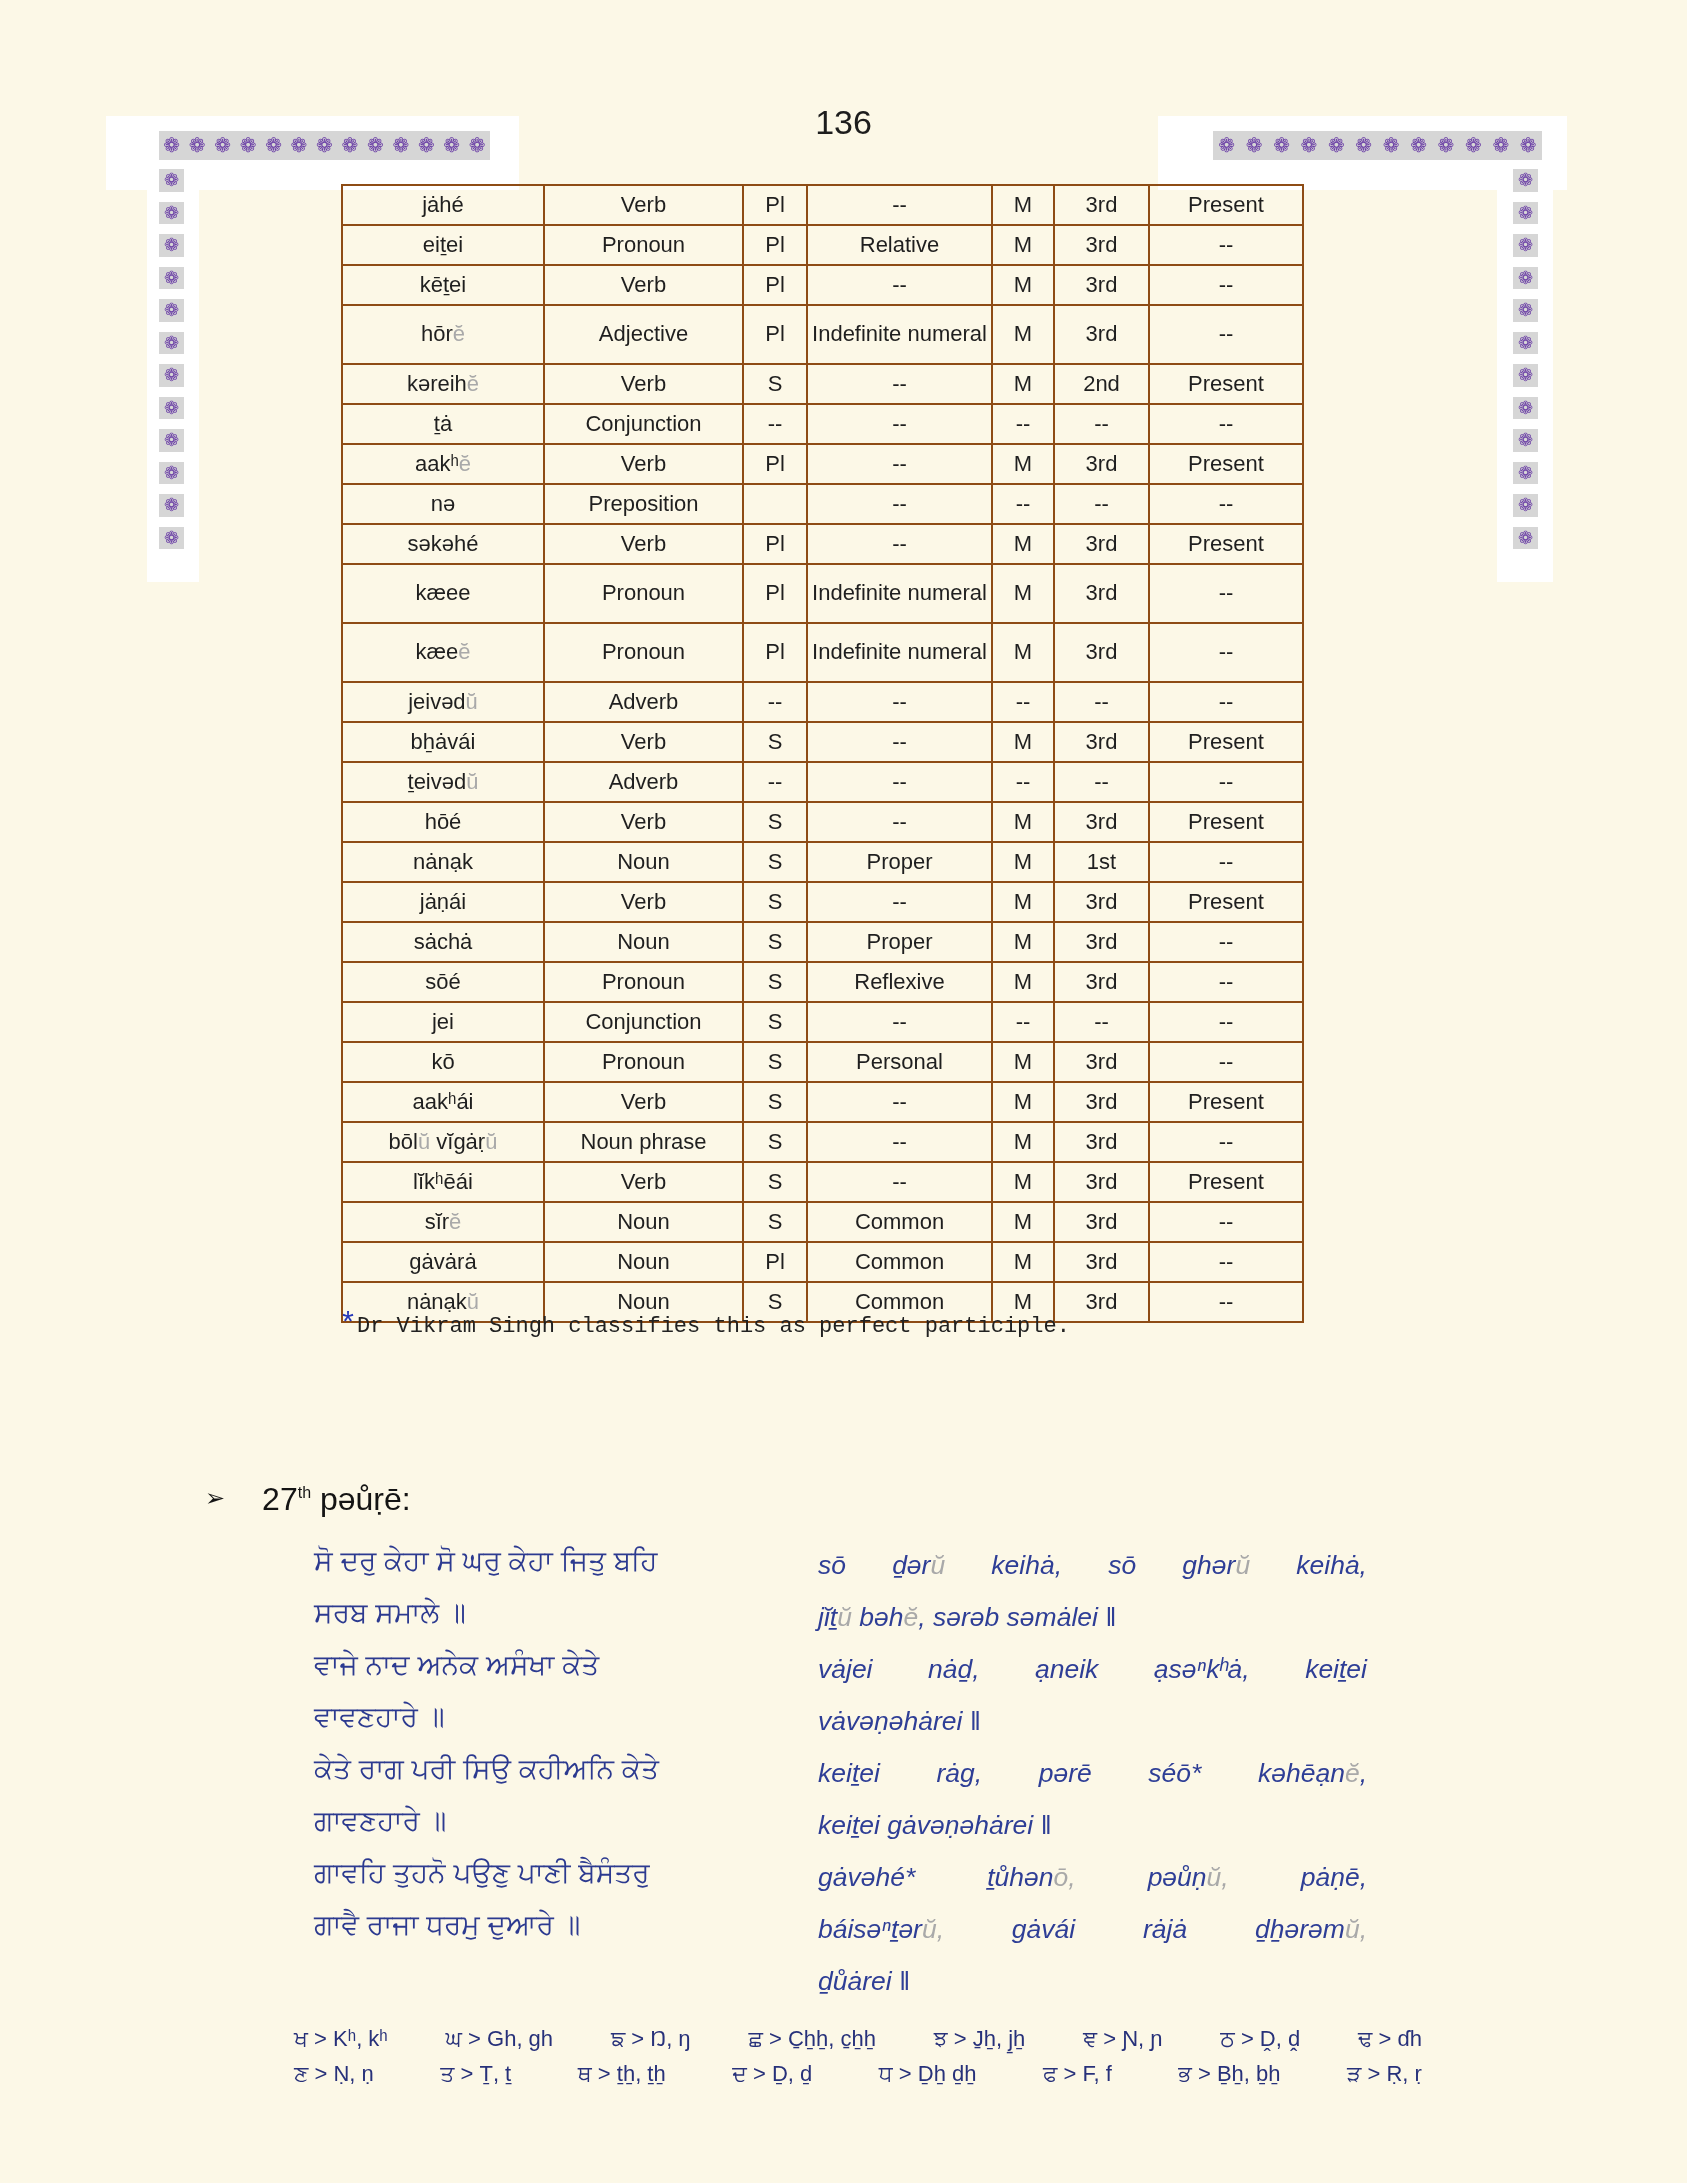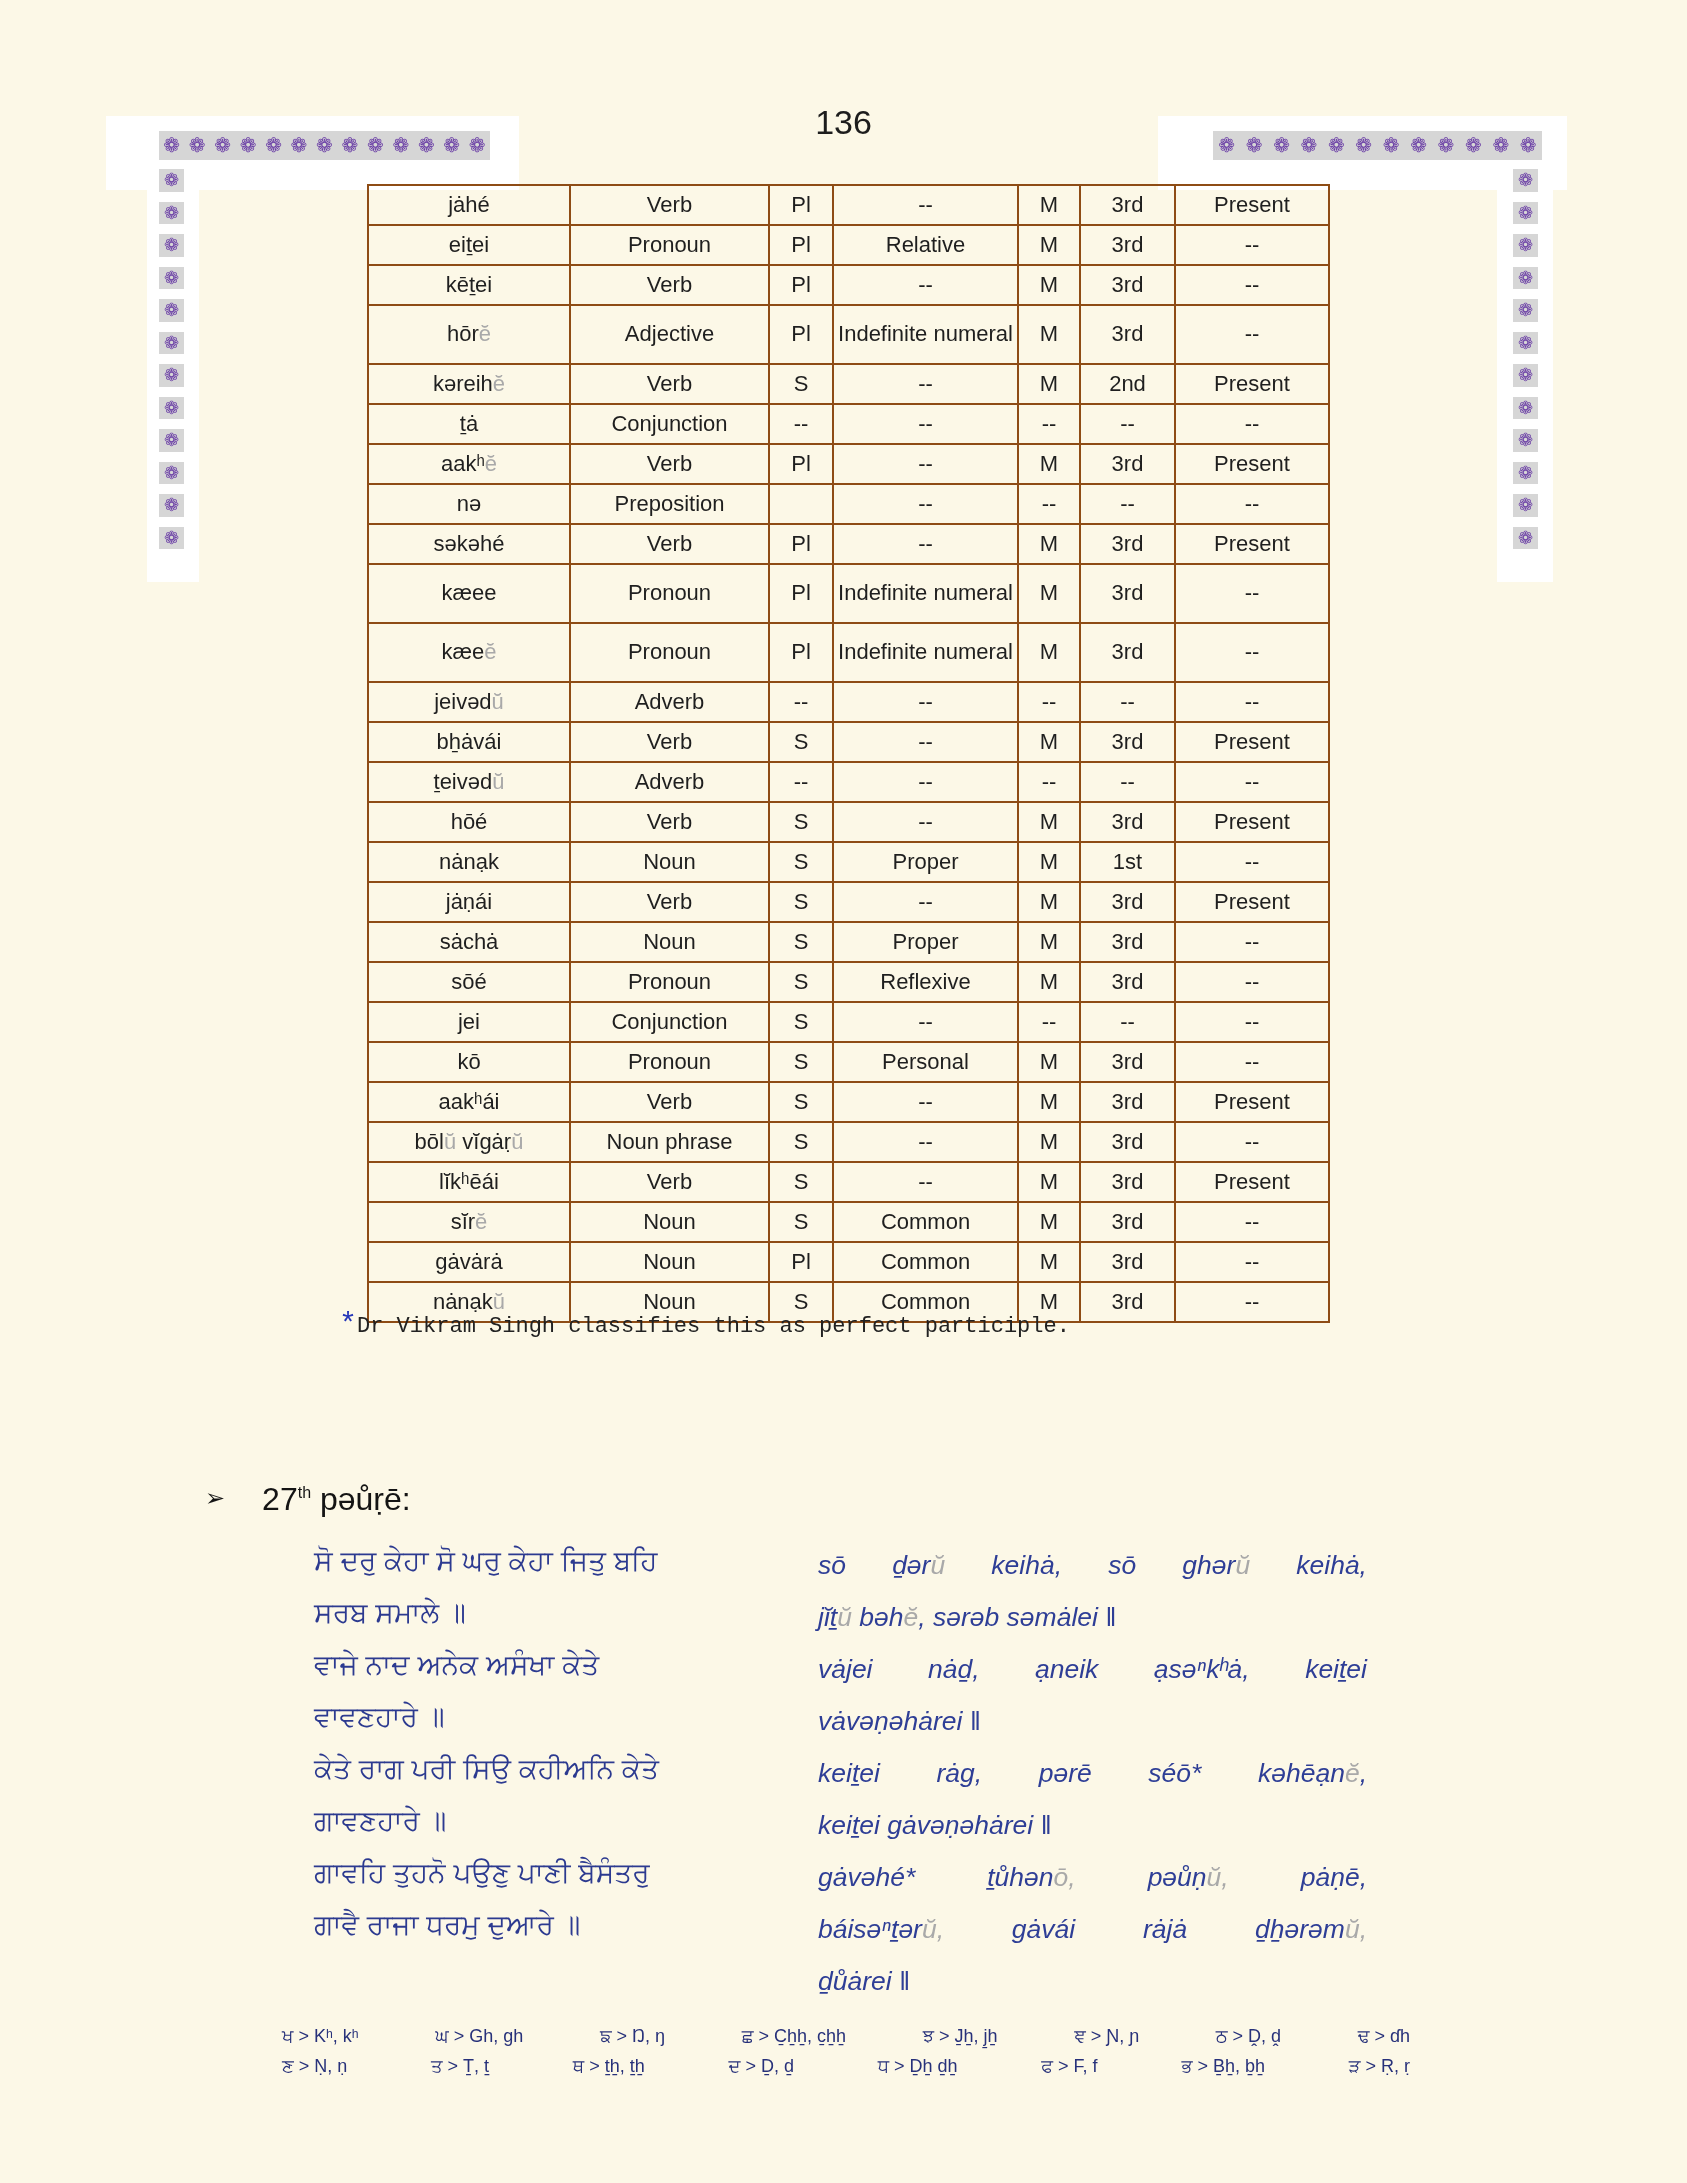--- a/index.html
+++ b/index.html
@@ -22,21 +22,21 @@
   }
   .vcol span{
     display:block;width:25px;height:22.5px;background:#d6d6d6;
     color:#6b3fa6;font-size:18px;line-height:22.5px;text-align:center;
   }
   .pagenum{
     position:absolute;top:103px;left:0;width:1687px;text-align:center;
     font-size:34px;color:#1d1d1d;
   }
   table.gram{
-    position:absolute;left:367px;top:184px;width:960px;
+    position:absolute;left:341px;top:184px;width:960px;
     border-collapse:collapse;table-layout:fixed;
   }
   table.gram td{
     border:2px solid #8e4c15;
     font-size:22px;color:#1f1f1f;text-align:center;vertical-align:middle;
     padding:0 4px;line-height:1.3;
   }
   table.gram tr{height:40px;}
   table.gram tr.tall{height:59px;}
   td.word{ text-align:left;padding-left:10.6px;color:#3d4fa1;font-size:22.5px;}
@@ -58,22 +58,22 @@
     color:#2c3a90;font-size:28px;
   }
   .verse-left .gline{height:52px;line-height:52px;white-space:nowrap;}
   .verse-right{
     position:absolute;left:818px;top:1539px;width:549px;
     color:#2e3e96;font-size:26.5px;
   }
   .verse-right .tline{height:52px;line-height:52px;white-space:normal;font-style:italic;}
   .verse-right .tline.just{text-align:justify;text-align-last:justify;}
   .legend{
-    position:absolute;left:282px;top:2026px;width:1128px;
-    color:#27317a;font-size:18px;
+    position:absolute;left:294px;top:2026px;width:1128px;
+    color:#27317a;font-size:22px;
   }
   .legend .lrow{display:flex;justify-content:space-between;white-space:nowrap;}
   .legend .lrow + .lrow{margin-top:8.6px;}
 </style>
 </head>
 <body>
 
 <div class="page">
 
   <div class="whiteband" style="left:106px;top:116px;width:413px;height:74px;"></div>

